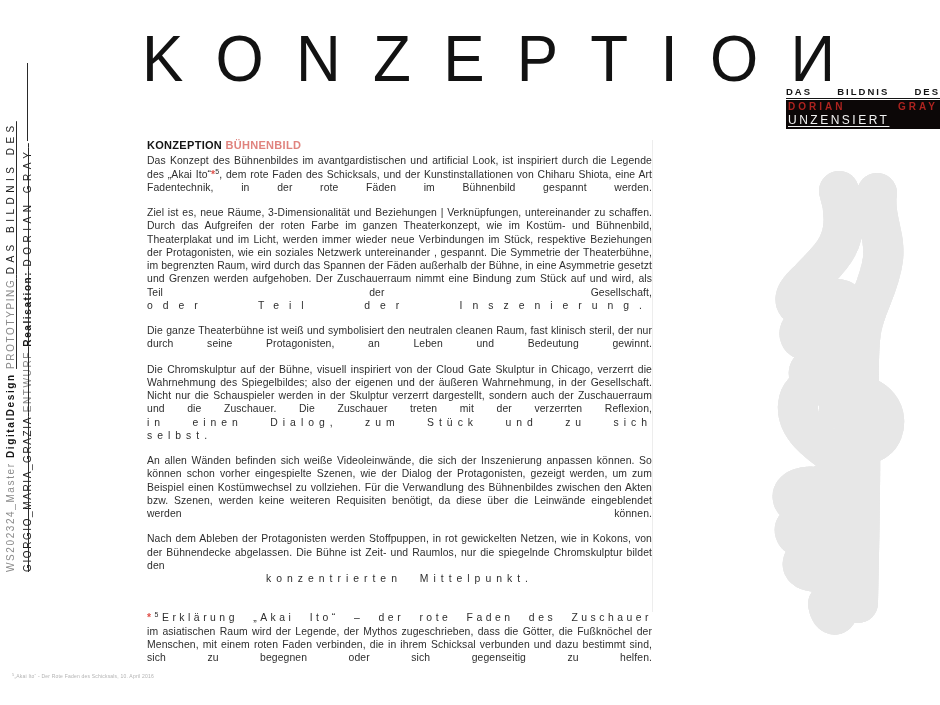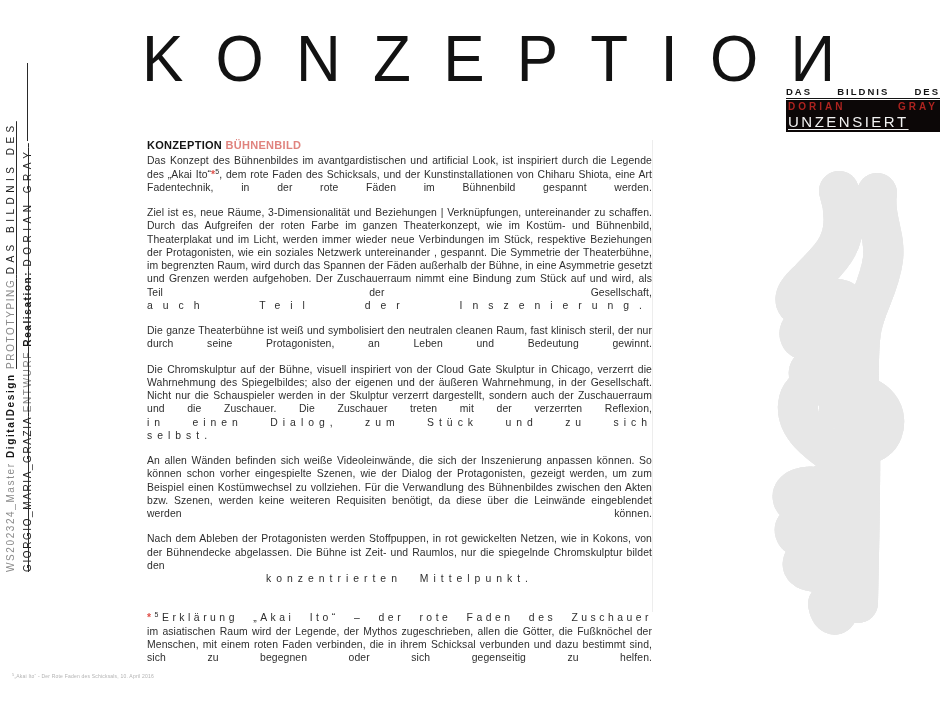--- a/index.html
+++ b/index.html
@@ -12,21 +12,21 @@
         transform:scaleY(1.05);transform-origin:0 0;}
 
   
   .masthead{position:absolute;left:786px;top:86px;width:154px;}
   .mh-top{font-size:9.5px;font-weight:600;color:#141414;letter-spacing:2px;
         border-bottom:1.2px solid #141414;padding-bottom:1px;
         text-align:justify;text-align-last:justify;}
   .mh-black{background:#0c0707;padding:1px 2px 2px 2px;margin-top:1px;}
   .mh-red{color:#ad231f;font-weight:bold;font-size:10px;letter-spacing:3px;
         text-align:justify;text-align-last:justify;}
-  .mh-white{color:#f2f2f2;font-size:15px;letter-spacing:2.5px;margin-top:1px;
+  .mh-white{color:#f2f2f2;font-size:12px;letter-spacing:2.5px;margin-top:1px;
         text-decoration:underline;text-underline-offset:1.5px;
         text-align:justify;text-align-last:justify;}
 
   
   .vline{position:absolute;white-space:nowrap;transform-origin:0 0;transform:rotate(-90deg);
         font-size:10px;letter-spacing:1.6px;color:#1c1c1c;}
   .vline-1{left:5px;top:572px;}
   .vline-2{left:22px;top:572px;}
   .vt-gray{color:#8a8a8a;}
   .vt-bold{font-weight:bold;color:#161616;}
@@ -100,35 +100,35 @@
   <div class="content">
     <p class="heading">
       <span>KONZEPTION</span>
       <span class="heading-sub">BÜHNENBILD</span>
     </p>
     <p>
       <span>Das Konzept des Bühnenbildes im avantgardistischen und artificial Look, ist inspiriert durch die Legende des „Akai Ito“</span><span class="star">*</span><sup>5</sup><span>, dem rote Faden des Schicksals, und der Kunstinstallationen von Chiharu Shiota, eine Art Fadentechnik, in der rote Fäden im Bühnenbild gespannt werden.</span>
     </p>
     <p>
       <span>Ziel ist es, neue Räume, 3-Dimensionalität und Beziehungen | Verknüpfungen, untereinander zu schaffen. Durch das Aufgreifen der roten Farbe im ganzen Theaterkonzept, wie im Kostüm- und Bühnenbild, Theaterplakat und im Licht, werden immer wieder neue Verbindungen im Stück, respektive Beziehungen der Protagonisten, wie ein soziales Netzwerk untereinander , gespannt. Die Symmetrie der Theaterbühne, im begrenzten Raum, wird durch das Spannen der Fäden außerhalb der Bühne, in eine Asymmetrie gesetzt und Grenzen werden aufgehoben. Der Zuschauerraum nimmt eine Bindung zum Stück auf und wird, als Teil der Gesellschaft,</span>
-      <span class="tracked-xl">auch Teil der Inszenierung.</span>
+      <span class="tracked-xl">oder Teil der Inszenierung.</span>
     </p>
     <p>Die ganze Theaterbühne ist weiß und symbolisiert den neutralen cleanen Raum, fast klinisch steril, der nur durch seine Protagonisten, an Leben und Bedeutung gewinnt.</p>
     <p>
       <span>Die Chromskulptur auf der Bühne, visuell inspiriert von der Cloud Gate Skulptur in Chicago, verzerrt die Wahrnehmung des Spiegelbildes; also der eigenen und der äußeren Wahrnehmung, in der Gesellschaft. Nicht nur die Schauspieler werden in der Skulptur verzerrt dargestellt, sondern auch der Zuschauerraum und die Zuschauer. Die Zuschauer treten mit der verzerrten Reflexion,</span>
       <span class="tracked-lg">in einen Dialog, zum Stück und zu sich selbst.</span>
     </p>
     <p>An allen Wänden befinden sich weiße Videoleinwände, die sich der Inszenierung anpassen können. So können schon vorher eingespielte Szenen, wie der Dialog der Protagonisten, gezeigt werden, um zum Beispiel einen Kostümwechsel zu vollziehen. Für die Verwandlung des Bühnenbildes zwischen den Akten bzw. Szenen, werden keine weiteren Requisiten benötigt, da diese über die Leinwände eingeblendet werden können.</p>
     <p>
       <span>Nach dem Ableben der Protagonisten werden Stoffpuppen, in rot gewickelten Netzen, wie in Kokons, von der Bühnendecke abgelassen. Die Bühne ist Zeit- und Raumlos, nur die spiegelnde Chromskulptur bildet den</span>
       <span class="tracked-center">konzentrierten Mittelpunkt.</span>
     </p>
     <p class="fn">
       <span class="fn-line1"><span class="star">*</span><sup>5</sup><span>Erklärung „Akai Ito“ – der rote Faden des Zuschauer</span></span>
-      <span>im asiatischen Raum wird der Legende, der Mythos zugeschrieben, allen die Götter, die Fußknöchel der Menschen, mit einem roten Faden verbinden, die in ihrem Schicksal verbunden und dazu bestimmt sind, sich zu begegnen oder sich gegenseitig zu helfen.</span>
+      <span>im asiatischen Raum wird der Legende, der Mythos zugeschrieben, dass die Götter, die Fußknöchel der Menschen, mit einem roten Faden verbinden, die in ihrem Schicksal verbunden und dazu bestimmt sind, sich zu begegnen oder sich gegenseitig zu helfen.</span>
     </p>
   </div>
 
   <svg class="illus" viewBox="0 0 200 518" aria-hidden="true">
     <g fill="none" stroke-linecap="round" stroke-linejoin="round">
       <path id="art-halo" stroke="#e7e7e7" stroke-width="40" d="
         M99,44 C105,62 106,84 97,100 C91,112 79,122 70,132 C60,141 52,150 57,157 C63,164 77,156 87,153 C99,150 107,153 106,161 C105,169 90,172 78,175 C66,178 57,182 60,189 C63,196 78,193 90,192 C102,191 109,195 107,203 C105,211 92,213 82,216 C72,219 66,224 70,230 C74,236 88,232 95,236 C99,238 100,242 99,247
         M137,46 C133,70 146,88 143,112 C139,142 125,158 121,184 C117,212 119,248 120,282 C121,336 119,400 118,456
         M99,247 C88,230 60,236 58,258 C56,280 78,296 98,310 C103,300 108,295 115,297 C131,301 146,290 144,272 C142,252 116,242 104,252 C101,255 100,258 99,262
         M98,310 C96,326 90,336 80,341 C66,337 50,342 53,352 C56,360 70,357 80,359 C90,361 92,367 84,371 C72,375 52,375 55,385 C58,394 74,389 85,392 C93,394 95,400 88,405 C77,411 60,409 63,419 C67,427 81,423 90,430 C97,437 100,448 98,462 C97,472 90,468 88,457"></path>

